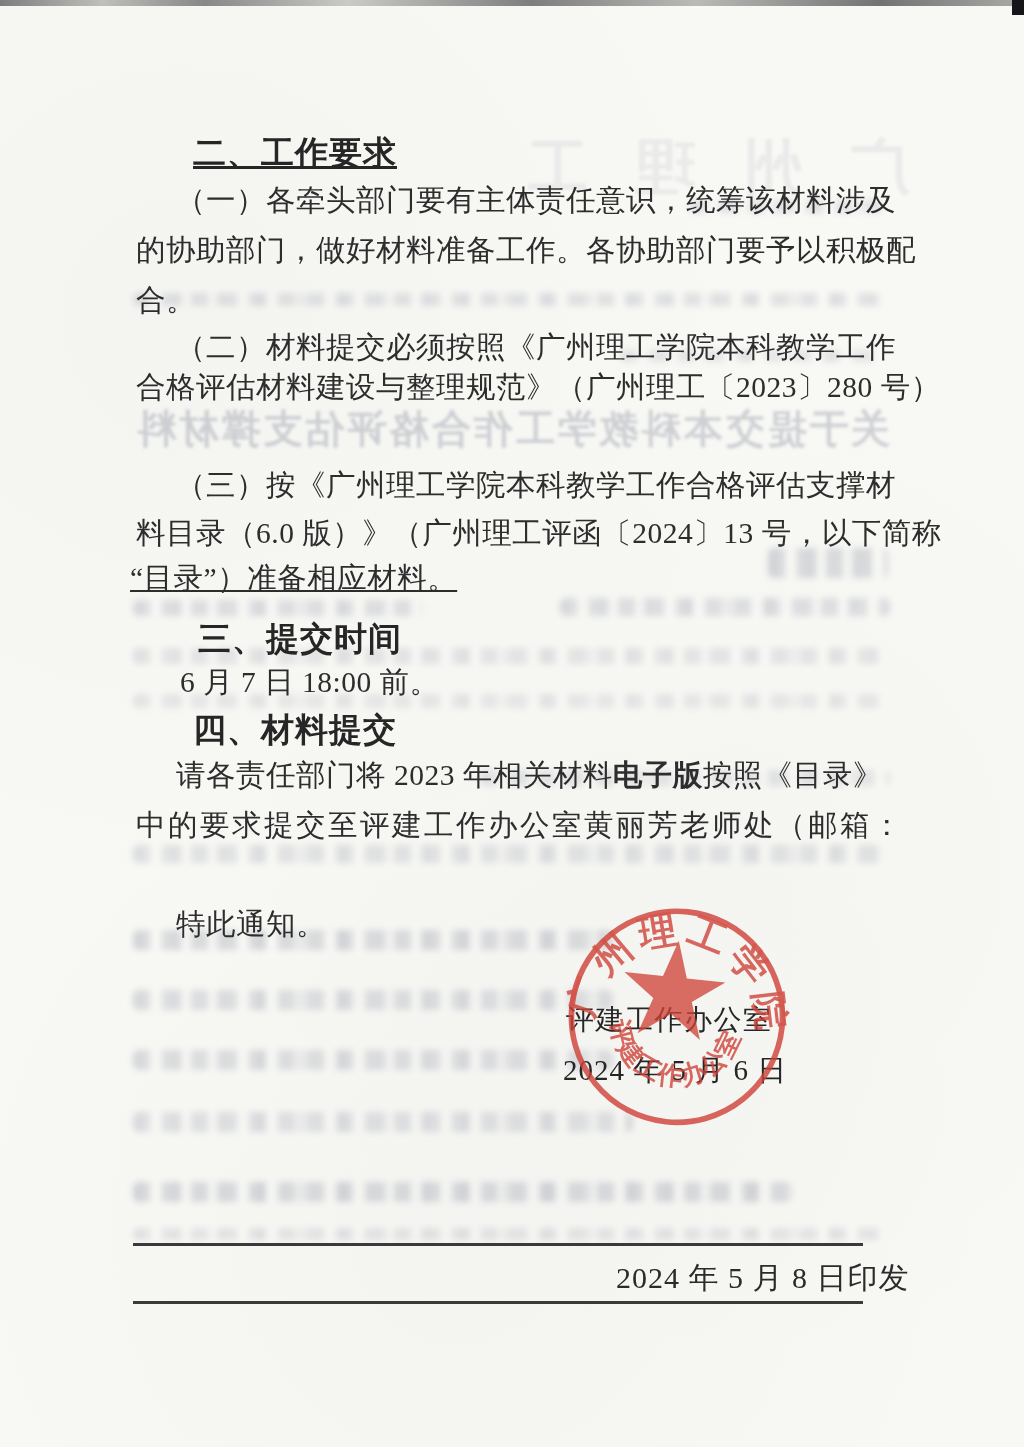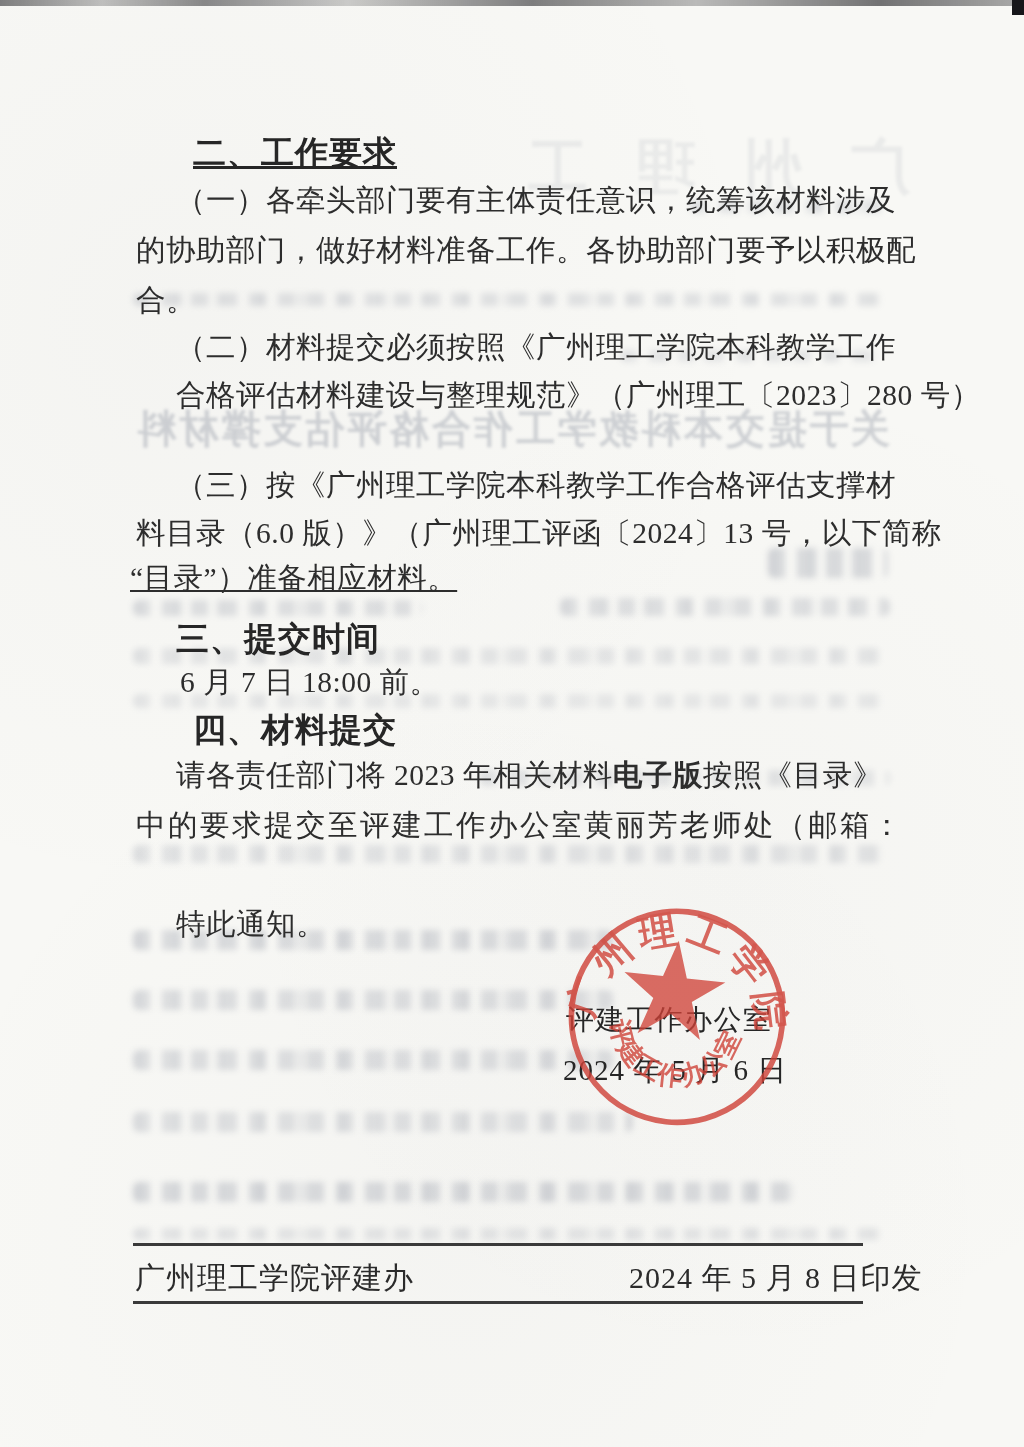--- a/index.html
+++ b/index.html
@@ -73,27 +73,27 @@
   <div class="smudge" style="left:133px; top:1182px; width:660px; height:20px; opacity:.5;"></div>
   <div class="smudge" style="left:133px; top:1228px; width:750px; height:12px; opacity:.32;"></div>
 
   <div class="line heading" style="left:193px; top:134px;text-decoration:underline;">二、工作要求</div>
 
   <div class="line" style="left:136px; top:234px;">的协助部门，做好材料准备工作。各协助部门要予以积极配</div>
   <div class="line" style="left:176px; top:184px;">（一）各牵头部门要有主体责任意识，统筹该材料涉及</div>
   <div class="line" style="left:136px; top:284px;">合。</div>
 
   <div class="line" style="left:176px; top:331px;">（二）材料提交必须按照《广州理工学院本科教学工作</div>
-  <div class="line" style="left:136px; top:379px;margin-left:40px;">合格评估材料建设与整理规范》（广州理工〔2023〕280 号）</div>
+  <div class="line" style="left:136px; top:371px;">合格评估材料建设与整理规范》（广州理工〔2023〕280 号）</div>
 
   <div class="line" style="left:176px; top:471px;font-family:Liberation Mono, monospace;">（三）按《广州理工学院本科教学工作合格评估支撑材</div>
   <div class="line" style="left:136px; top:517px;">料目录（6.0 版）》（广州理工评函〔2024〕13 号，以下简称</div>
   <div class="line" style="left:130px; top:562px;text-decoration:underline;">“目录”）准备相应材料。</div>
 
-  <div class="line heading" style="left:176px; top:620px;">三、提交时间</div>
+  <div class="line heading" style="left:198px; top:620px;">三、提交时间</div>
   <div class="line" style="left:180px; top:666px;">6 月 7 日 18:00 前。</div>
 
   <div class="line heading" style="left:193px; top:711px;">四、材料提交</div>
 
   <div class="line" style="left:176px; top:759px;">
     <span>请各责任部门将 2023 年相关材料</span><span class="bold-inline">电子版</span><span>按照《目录》</span>
   </div>
   <div class="line wide" style="left:136px; top:809px;">中的要求提交至评建工作办公室黄丽芳老师处（邮箱：</div>
   <div class="line" style="left:176px; top:908px;">特此通知。</div>
 
@@ -109,17 +109,16 @@
     <polygon fill="#cf4238" opacity=".88" points="112,48 123.7,83.9 161.5,83.9 130.9,106.1 142.6,142.1 112,119.9 81.4,142.1 93.1,106.1 62.5,83.9 100.3,83.9"></polygon>
     <text font-family="'Liberation Serif','DejaVu Serif',serif" font-size="37" font-weight="700" fill="#cf4238" opacity=".9" letter-spacing="6">
       <textPath href="#arcTop" startOffset="50%" text-anchor="middle">广州理工学院</textPath>
     </text>
     <text font-family="'Liberation Serif','DejaVu Serif',serif" font-size="25" font-weight="700" fill="#cf4238" opacity=".9" letter-spacing="1">
       <textPath href="#arcBottom" startOffset="50%" text-anchor="middle">评建工作办公室</textPath>
     </text>
   </svg>
 
   <div class="rule" style="left:133px; top:1243px; width:730px;"></div>
-  <div class="footer-text" style="left:135px; top:1258px;">广州理工学院评建办</div>
-  <div class="footer-text" style="left:616px; top:1258px;margin-left:13px;">2024 年 5 月 8 日印发</div>
+  <div class="footer-text" style="left:616px; top:1258px;">2024 年 5 月 8 日印发</div>
   <div class="rule" style="left:133px; top:1301px; width:730px;"></div>
 
 </div>
 
 </body></html>

